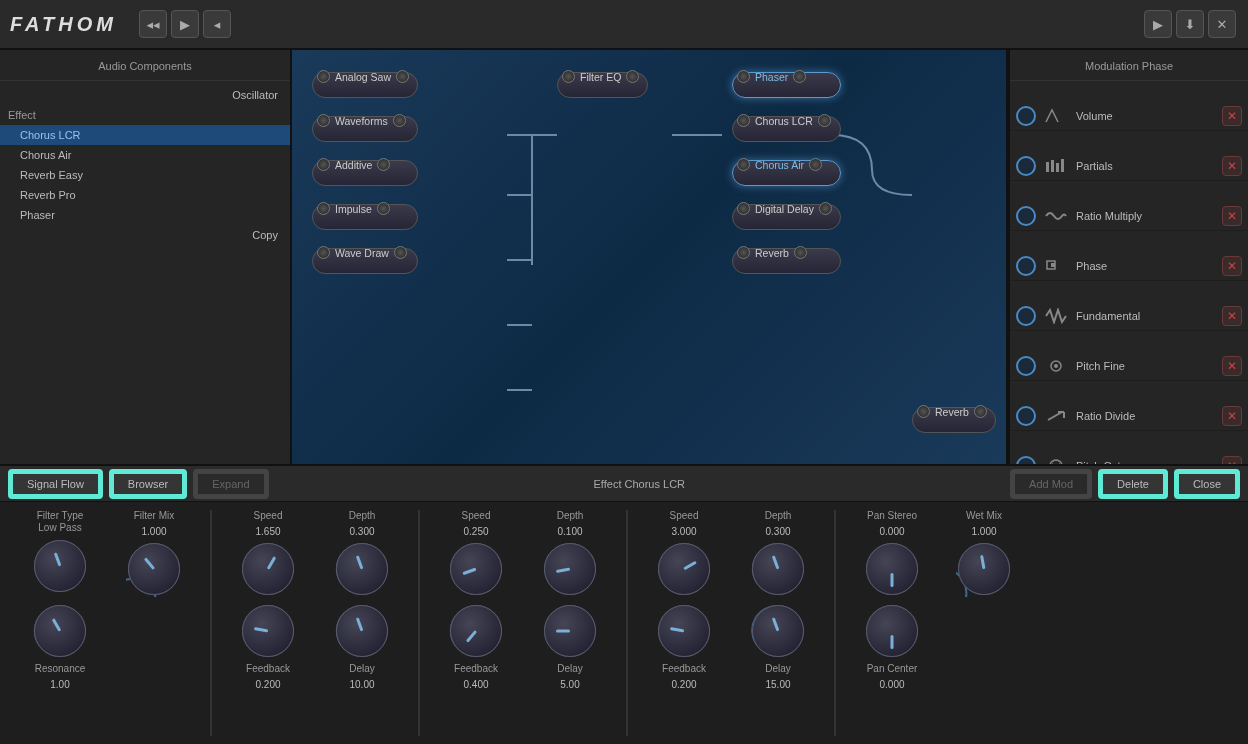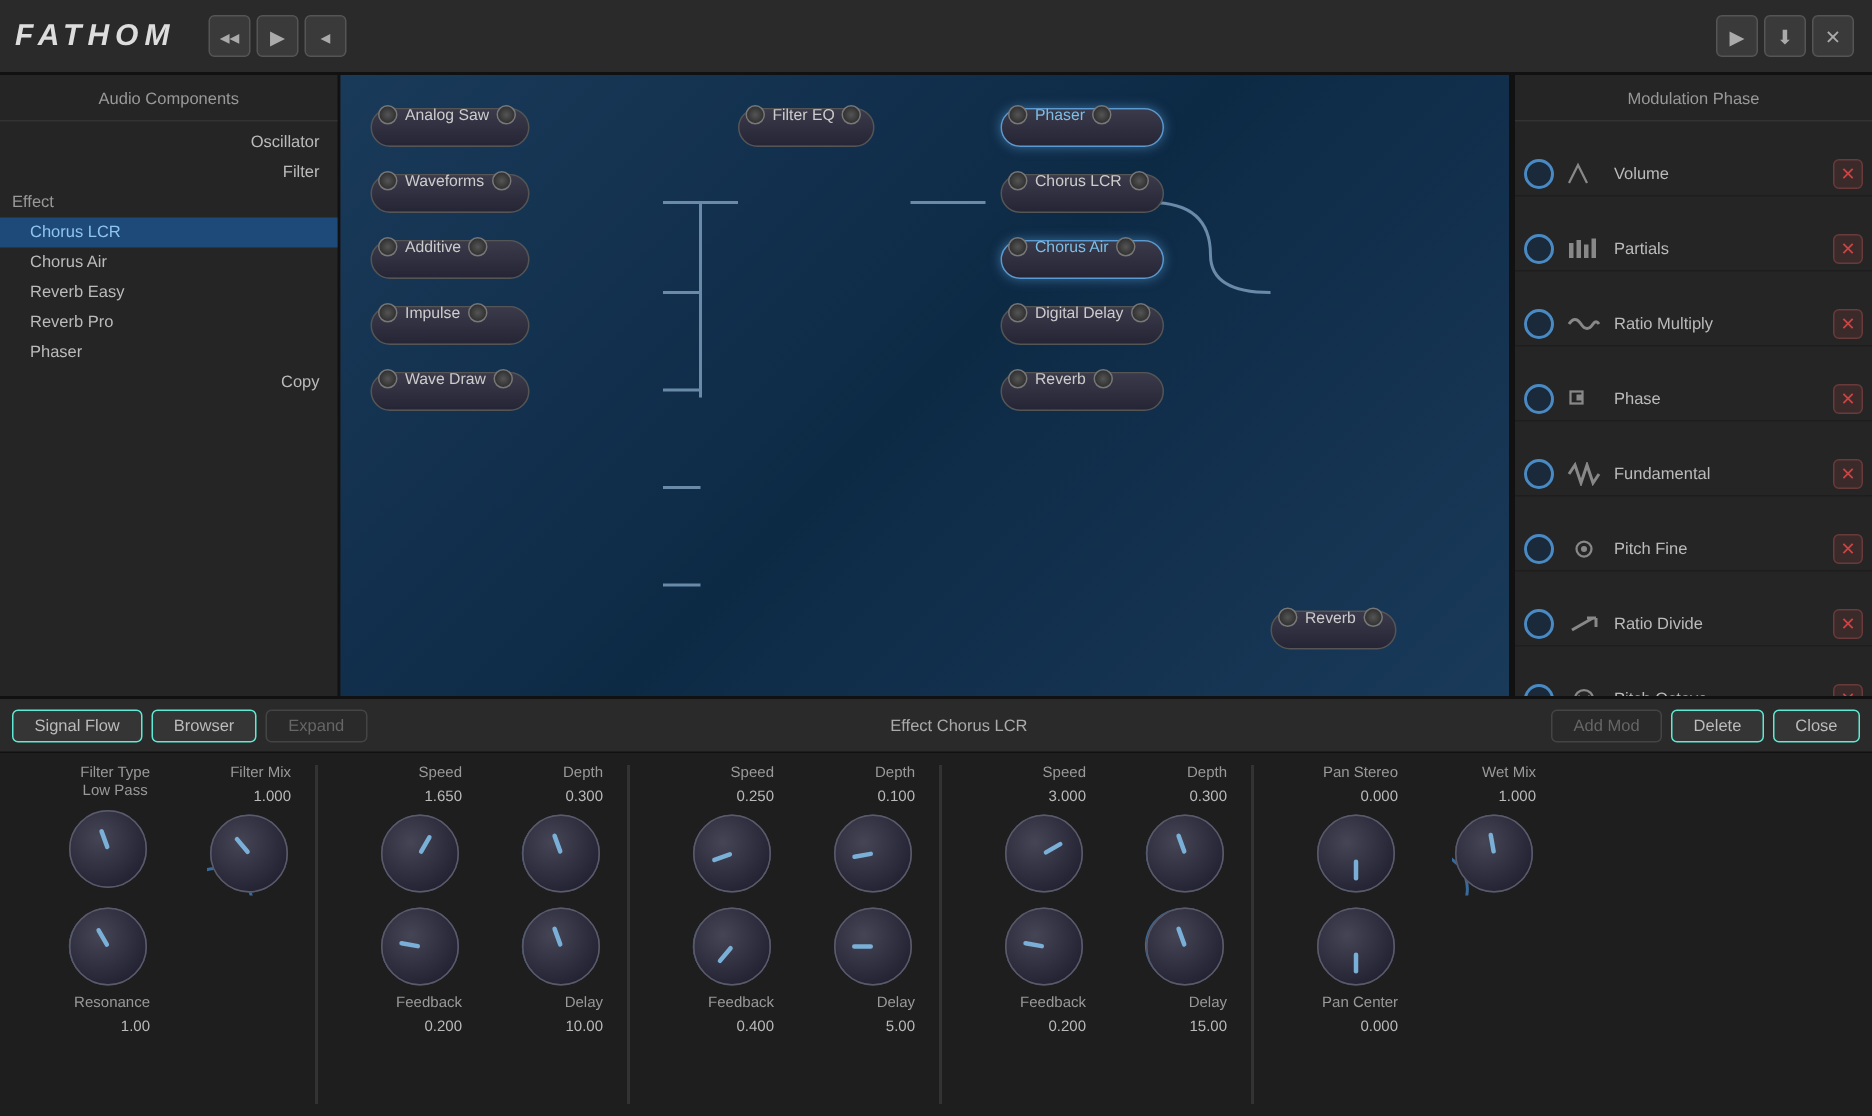--- a/index.html
+++ b/index.html
@@ -49,21 +49,21 @@
 
     
     .main-content {
       flex: 1;
       display: flex;
       overflow: hidden;
     }
 
     
     .sidebar {
-      width: 227px;
+      width: 292px;
       background: #252525;
       border-right: 2px solid #111;
       padding: 5px 0;
     }
     .sidebar-title {
       text-align: center;
       color: #999;
       font-size: 11px;
       padding: 5px 8px 8px;
       border-bottom: 1px solid #333;
@@ -172,21 +172,21 @@
       background: #2a2a2a;
       display: flex;
       align-items: center;
       padding: 0 8px;
       border-bottom: 1px solid #111;
       gap: 6px;
     }
     .toolbar-btn {
       padding: 4px 14px;
       background: #353535;
-      border: 1px solid #5eead4;
+      border: 5px solid #5eead4;
       border-radius: 4px;
       color: #bbb;
       font-size: 11px;
       cursor: pointer;
     }
     .toolbar-btn.disabled { color: #666; background: #2a2a2a; border-color: #444; }
     .toolbar-center-label {
       flex: 1;
       text-align: center;
       color: #aaa;
@@ -197,21 +197,21 @@
     .knobs-area {
       flex: 1;
       display: flex;
       padding: 8px 10px;
       gap: 2px;
       overflow: hidden;
     }
     .knob-group {
       display: flex;
       flex-direction: column;
-      align-items: flex-end;
+      align-items: center;
       min-width: 80px;
       gap: 4px;
     }
     .knob-label {
       font-size: 10px;
       color: #999;
       text-align: center;
       line-height: 1.2;
     }
     .knob-value {
@@ -288,21 +288,20 @@
     <div class="top-btn">⬇</div>
     <div class="top-btn">✕</div>
   </div>
 </div>
 
 <div class="main-content">
 
   <div class="sidebar">
     <div class="sidebar-title">Audio Components</div>
     <div class="sidebar-item">Oscillator</div>
-    <div class="sidebar-item">Filter</div>
     <div class="sidebar-section">Effect</div>
     <div class="sidebar-sub-item selected">Chorus LCR</div>
     <div class="sidebar-sub-item">Chorus Air</div>
     <div class="sidebar-sub-item">Reverb Easy</div>
     <div class="sidebar-sub-item">Reverb Pro</div>
     <div class="sidebar-sub-item">Phaser</div>
     <div class="sidebar-item">Copy</div>
   </div>
 
   <div class="signal-flow-area">

